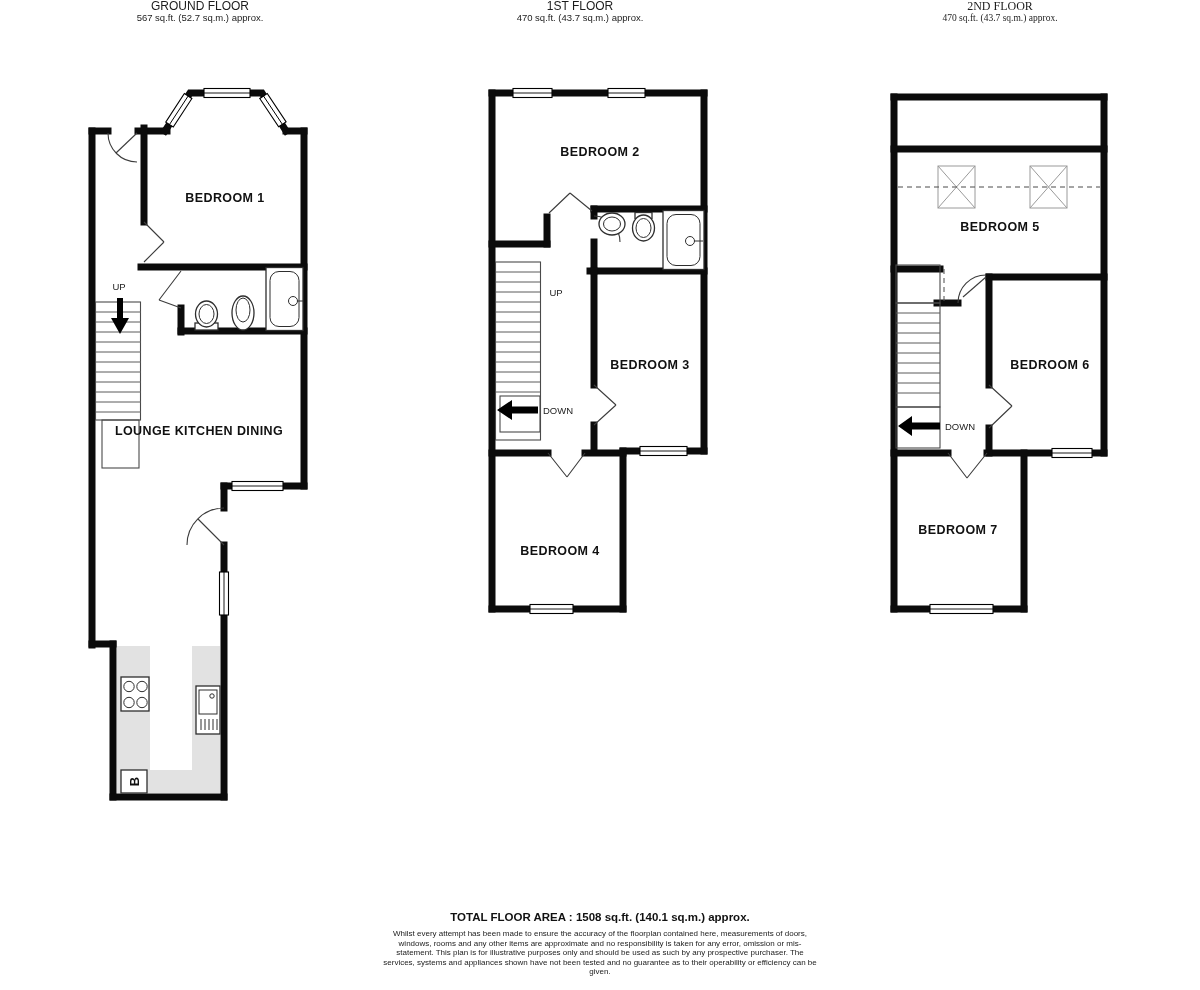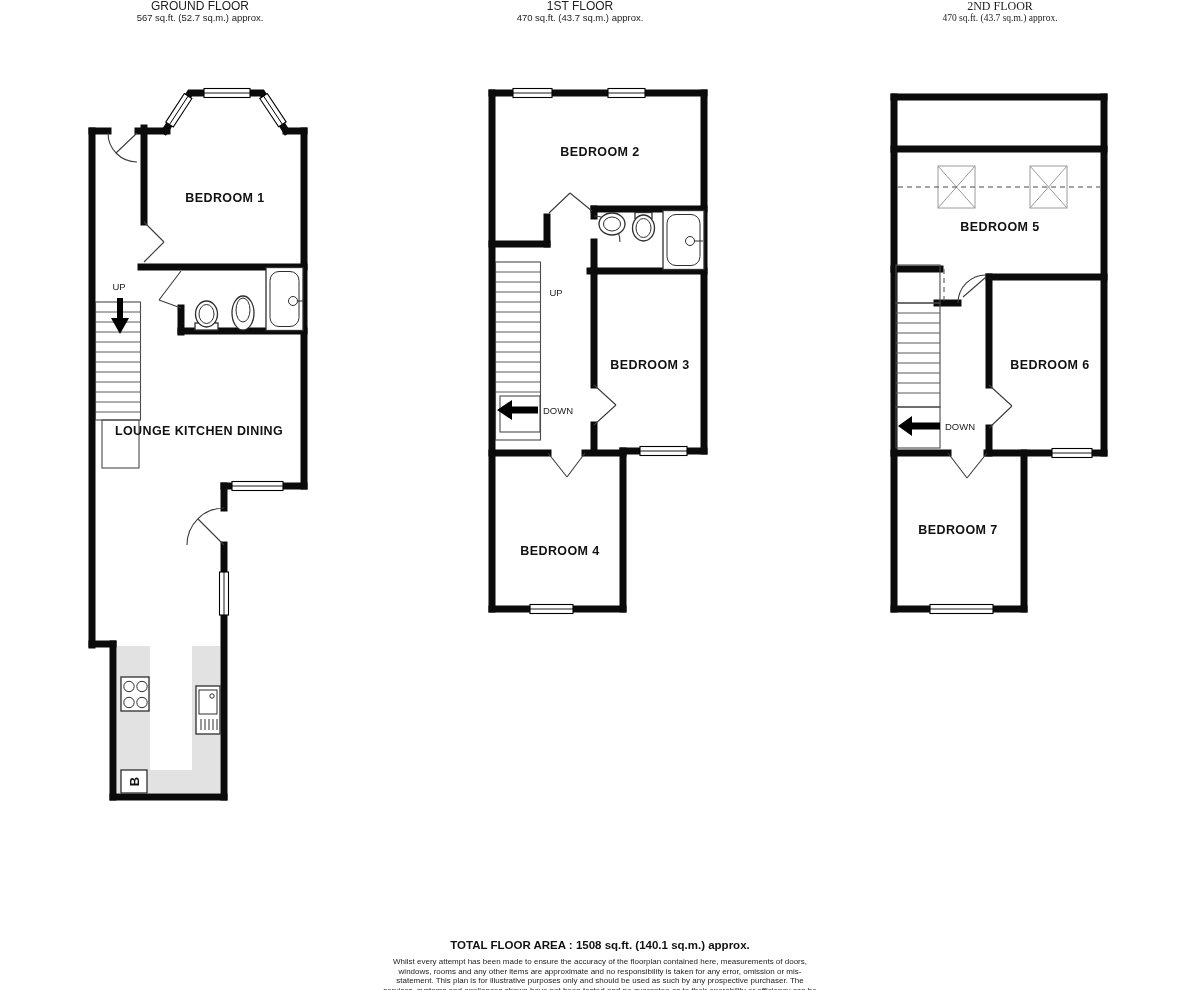--- a/index.html
+++ b/index.html
@@ -26,21 +26,21 @@
   .dir-label{font:9.5px "Liberation Sans",sans-serif;fill:#222;text-anchor:middle;}
   .dir-label.start{text-anchor:start;}
   .boiler-label{font:bold 13px "Liberation Sans",sans-serif;fill:#111;text-anchor:middle;}
 
   .floor-header{position:absolute;top:0;width:240px;text-align:center;
                 font-size:9.5px;line-height:12px;color:#1c1c1c;}
   .floor-header .fh-title{font-size:12px;}
   .fh-ground{left:80px;} .fh-first{left:460px;} .fh-second{left:880px;font-family:Liberation Serif, serif;}
 
   .footer{position:absolute;top:910px;left:0;width:1200px;text-align:center;color:#111;}
-  .footer-total{font-size:11.5px;font-weight:bold;line-height:15px;margin-top:28px;}
+  .footer-total{font-size:11.5px;font-weight:bold;line-height:15px;}
   .footer-disclaimer{width:436px;margin:4px auto 14px;font-size:8px;line-height:9.6px;color:#222;}
   .footer-credit{font-size:8px;line-height:9.6px;color:#222;margin-top:0;}
 </style>
 </head>
 <body>
 
 <div class="page">
 
   <div class="floor-header fh-ground">
     <div class="fh-title">GROUND FLOOR</div>

